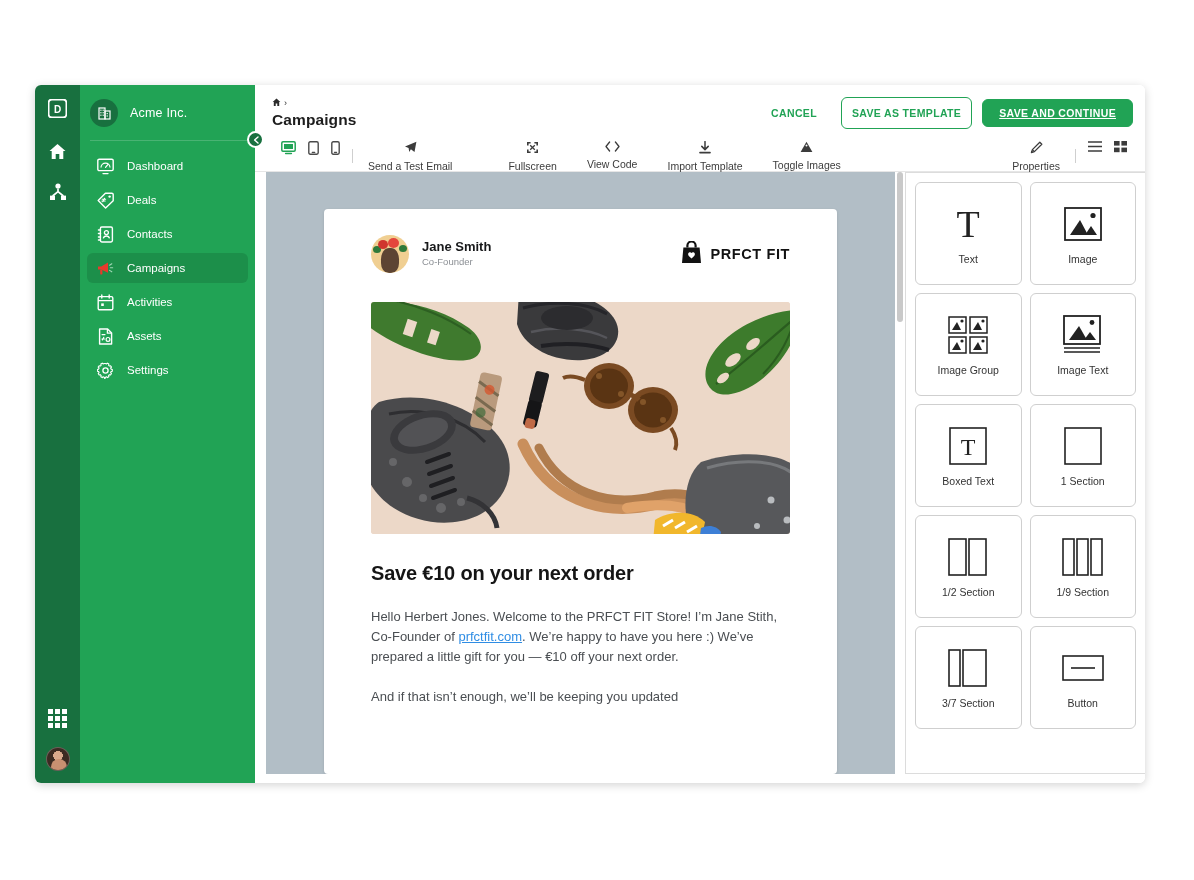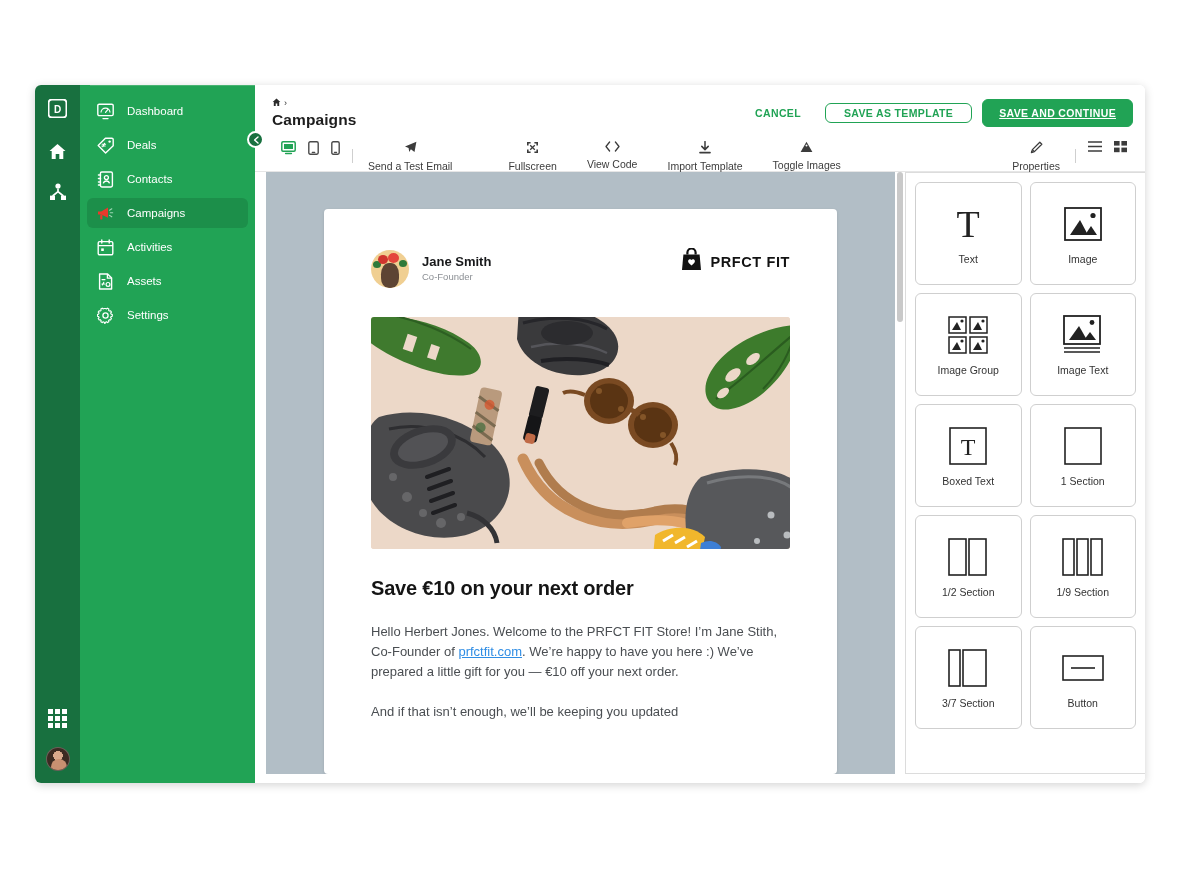--- a/index.html
+++ b/index.html
@@ -94,21 +94,21 @@
   .crumbs { display: flex; flex-direction: column; gap: 2px; }
   .crumb-line { display: flex; align-items: center; gap: 3px; color: #2b2b2b; font-size: 9px; }
   .page-title { font-size: 15.5px; font-weight: bold; color: #1d1d1d; letter-spacing:.1px;}
   .topbar-spacer { flex: 1; }
   .btn {
     font-size: 10.5px; font-weight: bold; letter-spacing: .35px;
     border-radius: 6px; cursor: pointer; white-space: nowrap;
     display: flex; align-items: center; justify-content: center;
   }
   .btn-text { color: #21a355; background: none; border: none; padding: 6px 14px; }
-  .btn-outline { color: #21a355; background: #fff; border: 1.5px solid #21a355; height: 20px; padding: 0 18px; }
+  .btn-outline { color: #21a355; background: #fff; border: 1.5px solid #21a355; height: 32px; padding: 0 10px; }
   .btn-solid { color: #fff; background: #21a355; border: 1.5px solid #21a355; height: 28px; padding: 0 16px; text-decoration: underline; }
 
   
   .edtoolbar {
     height: 31px; display: flex; align-items: center;
     padding: 0 12px 0 20px; gap: 0;
     border-bottom: 1px solid #e6e6e6;
     background: #fff;
   }
   .tb-item {
@@ -129,21 +129,21 @@
     display: flex; justify-content: center;
   }
   .email-card {
     width: 513px; margin-top: 37px;
     background: #ffffff; border-radius: 4px;
     padding: 26px 47px 0 47px;
     box-shadow: 0 1px 3px rgba(0,0,0,.12);
     overflow: hidden;
   }
   .email-head { display: flex; align-items: center; justify-content: space-between; margin-bottom: 29px; }
-  .sender { display: flex; align-items: center; gap: 13px; margin-top: 15px; }
+  .sender { display: flex; align-items: center; gap: 13px; }
   .sender-avatar {
     width: 38px; height: 38px; border-radius: 50%;
     background: #f0cf92; position: relative; overflow: hidden; flex: 0 0 38px;
   }
   .sender-avatar .face {
     position:absolute; left:10px; top:13px; width:18px; height:25px;
     border-radius: 45% 45% 40% 40%; background:#5d4433;
   }
   .sender-avatar .flower1{ position:absolute; left:7px; top:5px; width:10px;height:9px;border-radius:50%; background:#d0352e;}
   .sender-avatar .flower2{ position:absolute; left:17px; top:3px; width:11px;height:10px;border-radius:50%; background:#e4463c;}
@@ -218,20 +218,37 @@
           <rect x="14" y="7" width="5" height="5" fill="#fff"></rect>
         <rect x="0" y="14" width="5" height="5" fill="#fff"></rect>
           <rect x="7" y="14" width="5" height="5" fill="#fff"></rect>
           <rect x="14" y="14" width="5" height="5" fill="#fff"></rect>
       </svg>
     </div>
     <div class="rail-avatar"></div>
   </div>
 
   <div class="sidebar">
+    <div class="org-row">
+      <div class="org-avatar">
+        <svg width="15" height="15" viewBox="0 0 15 15">
+            <rect x="2" y="3" width="6" height="11" fill="none" stroke="#fff" stroke-width="1.2"></rect>
+            <rect x="8" y="6" width="5" height="8" fill="none" stroke="#fff" stroke-width="1.2"></rect>
+            <rect x="3.3" y="4.6" width="1.2" height="1.2" fill="#fff"></rect>
+            <rect x="5.6" y="4.6" width="1.2" height="1.2" fill="#fff"></rect>
+            <rect x="3.3" y="7.1" width="1.2" height="1.2" fill="#fff"></rect>
+            <rect x="5.6" y="7.1" width="1.2" height="1.2" fill="#fff"></rect>
+            <rect x="3.3" y="9.6" width="1.2" height="1.2" fill="#fff"></rect>
+            <rect x="5.6" y="9.6" width="1.2" height="1.2" fill="#fff"></rect>
+            <rect x="9.6" y="8" width="1.2" height="1.2" fill="#fff"></rect>
+            <rect x="9.6" y="10.4" width="1.2" height="1.2" fill="#fff"></rect>
+          </svg>
+      </div>
+      <span class="org-name">Acme Inc.</span>
+    </div>
     <div class="sb-divider"></div>
 
     <div class="collapse-btn">
       <svg width="6" height="8" viewBox="0 0 6 8">
           <path d="M5 1 1.6 4 5 7" stroke="#fff" stroke-width="1.4" fill="none" stroke-linecap="round" stroke-linejoin="round"></path>
         </svg>
     </div>
 
     <div class="nav">
       <div class="nav-item">

